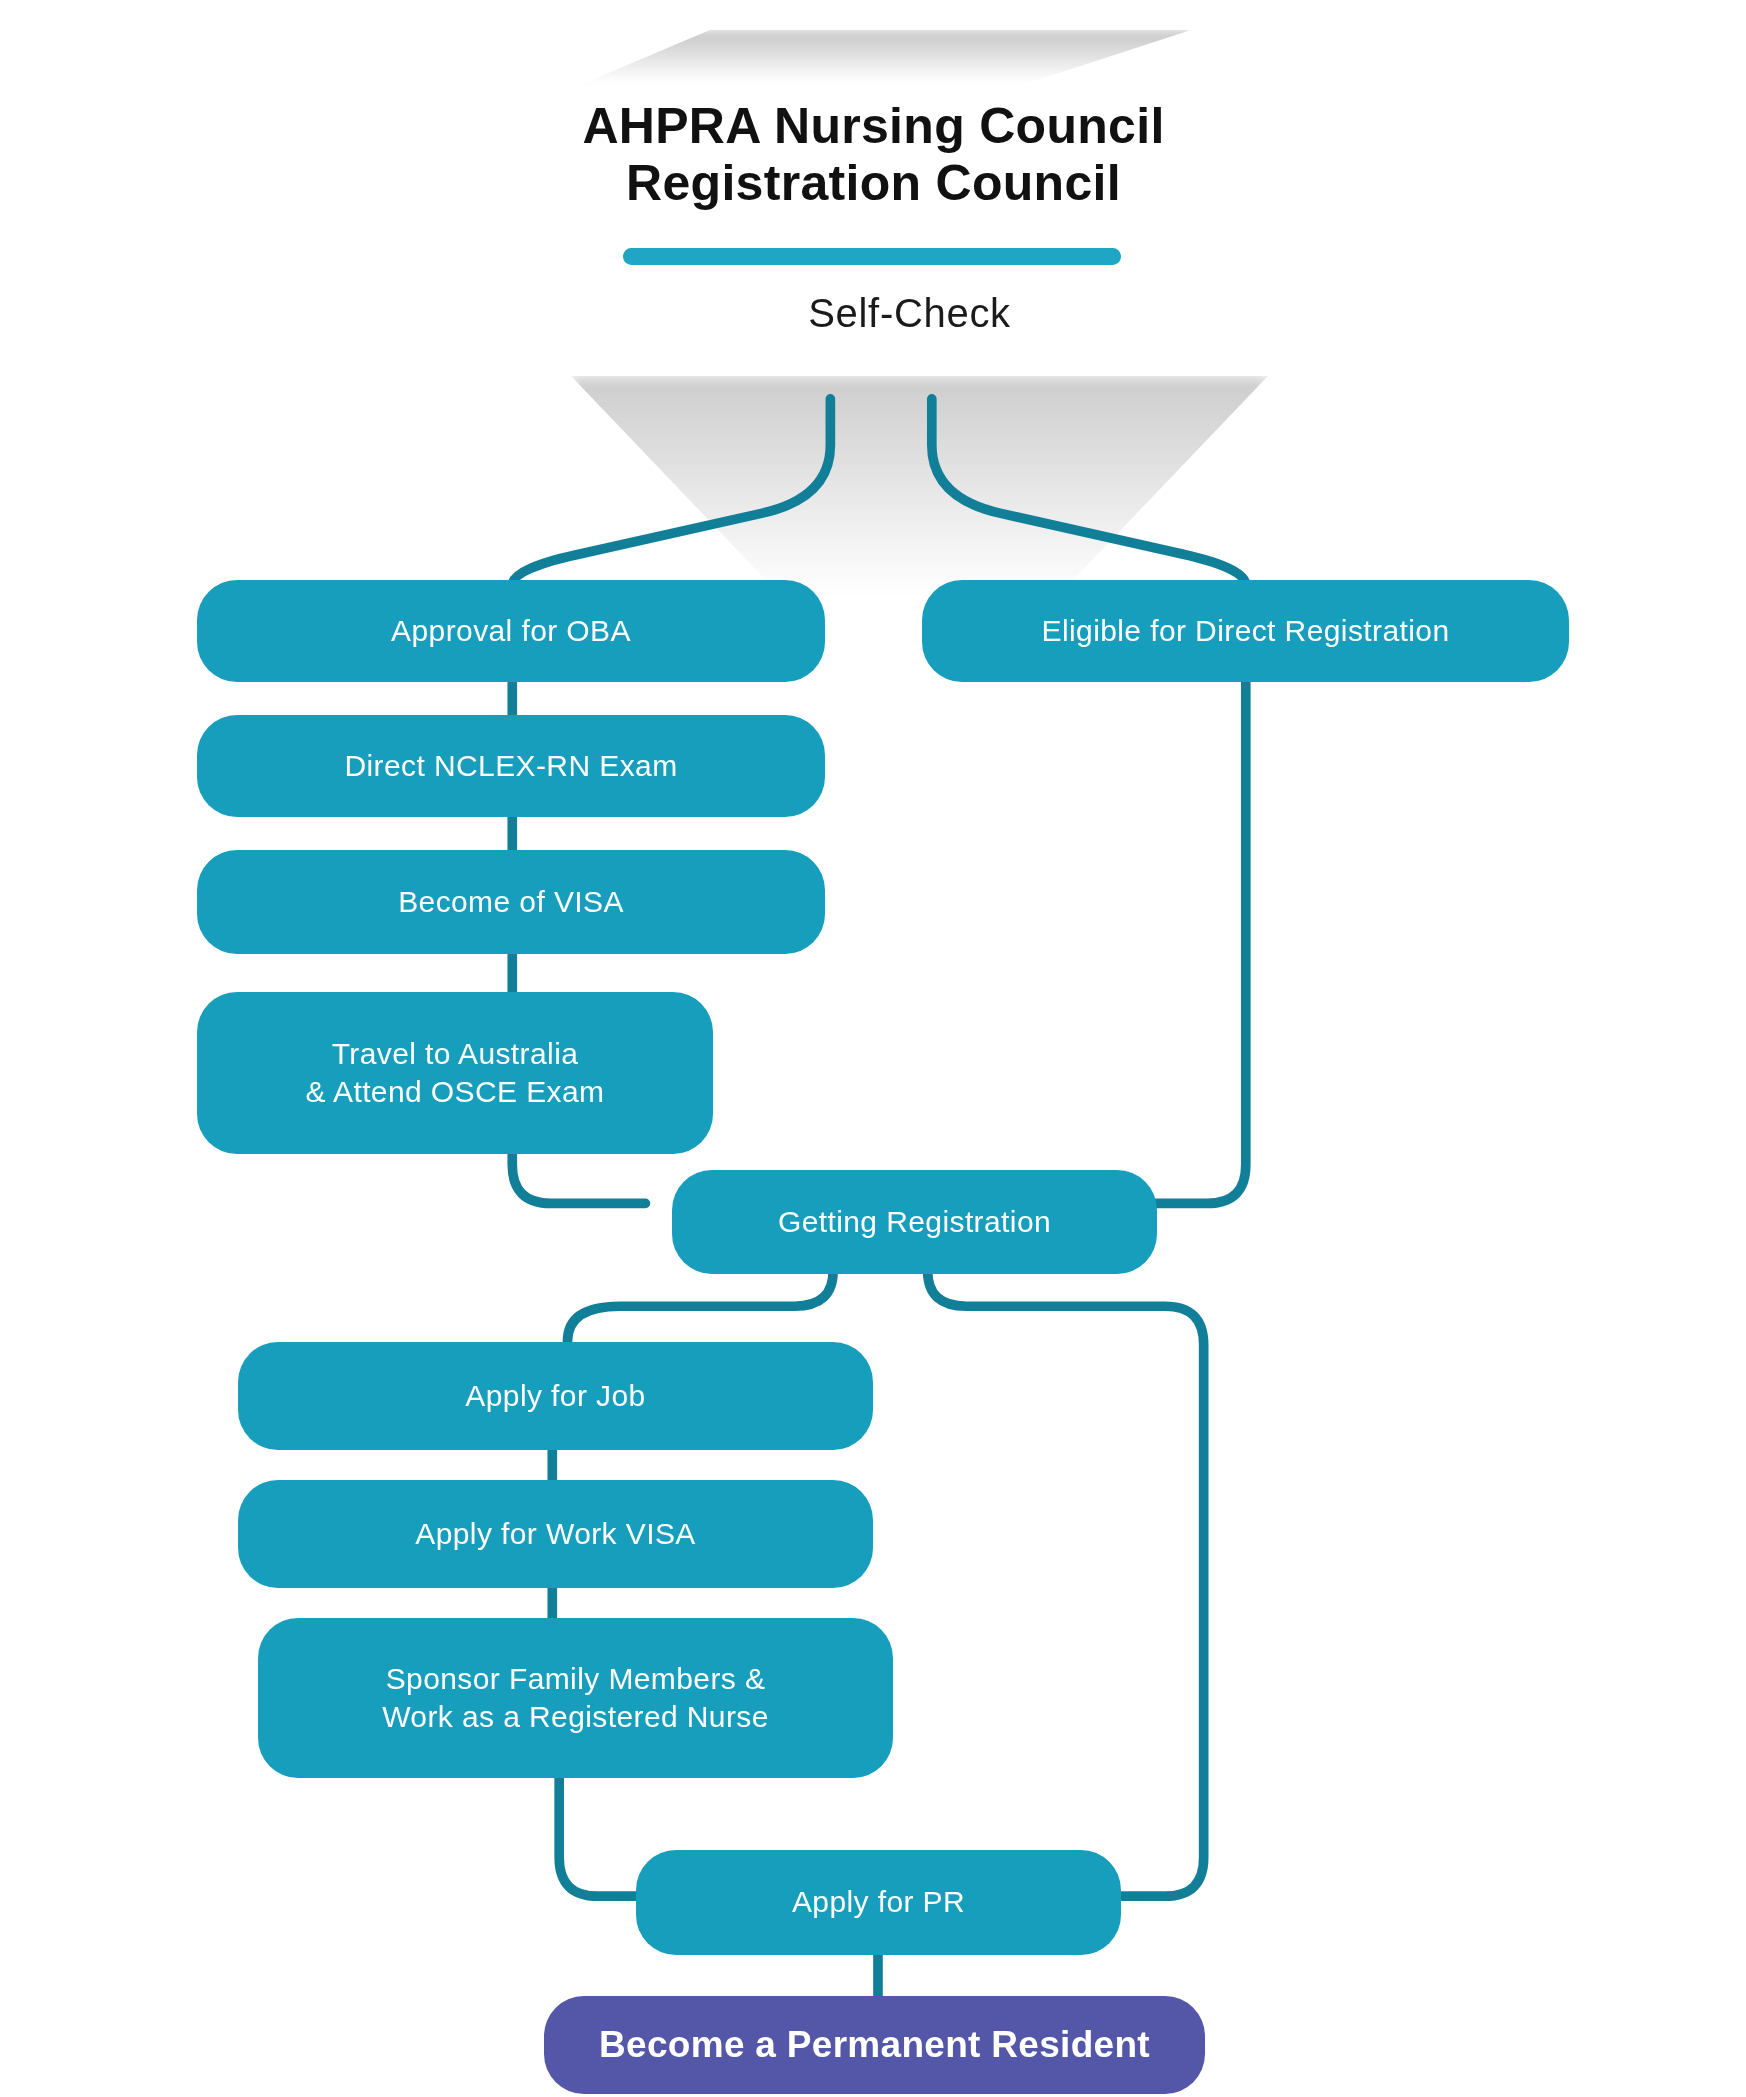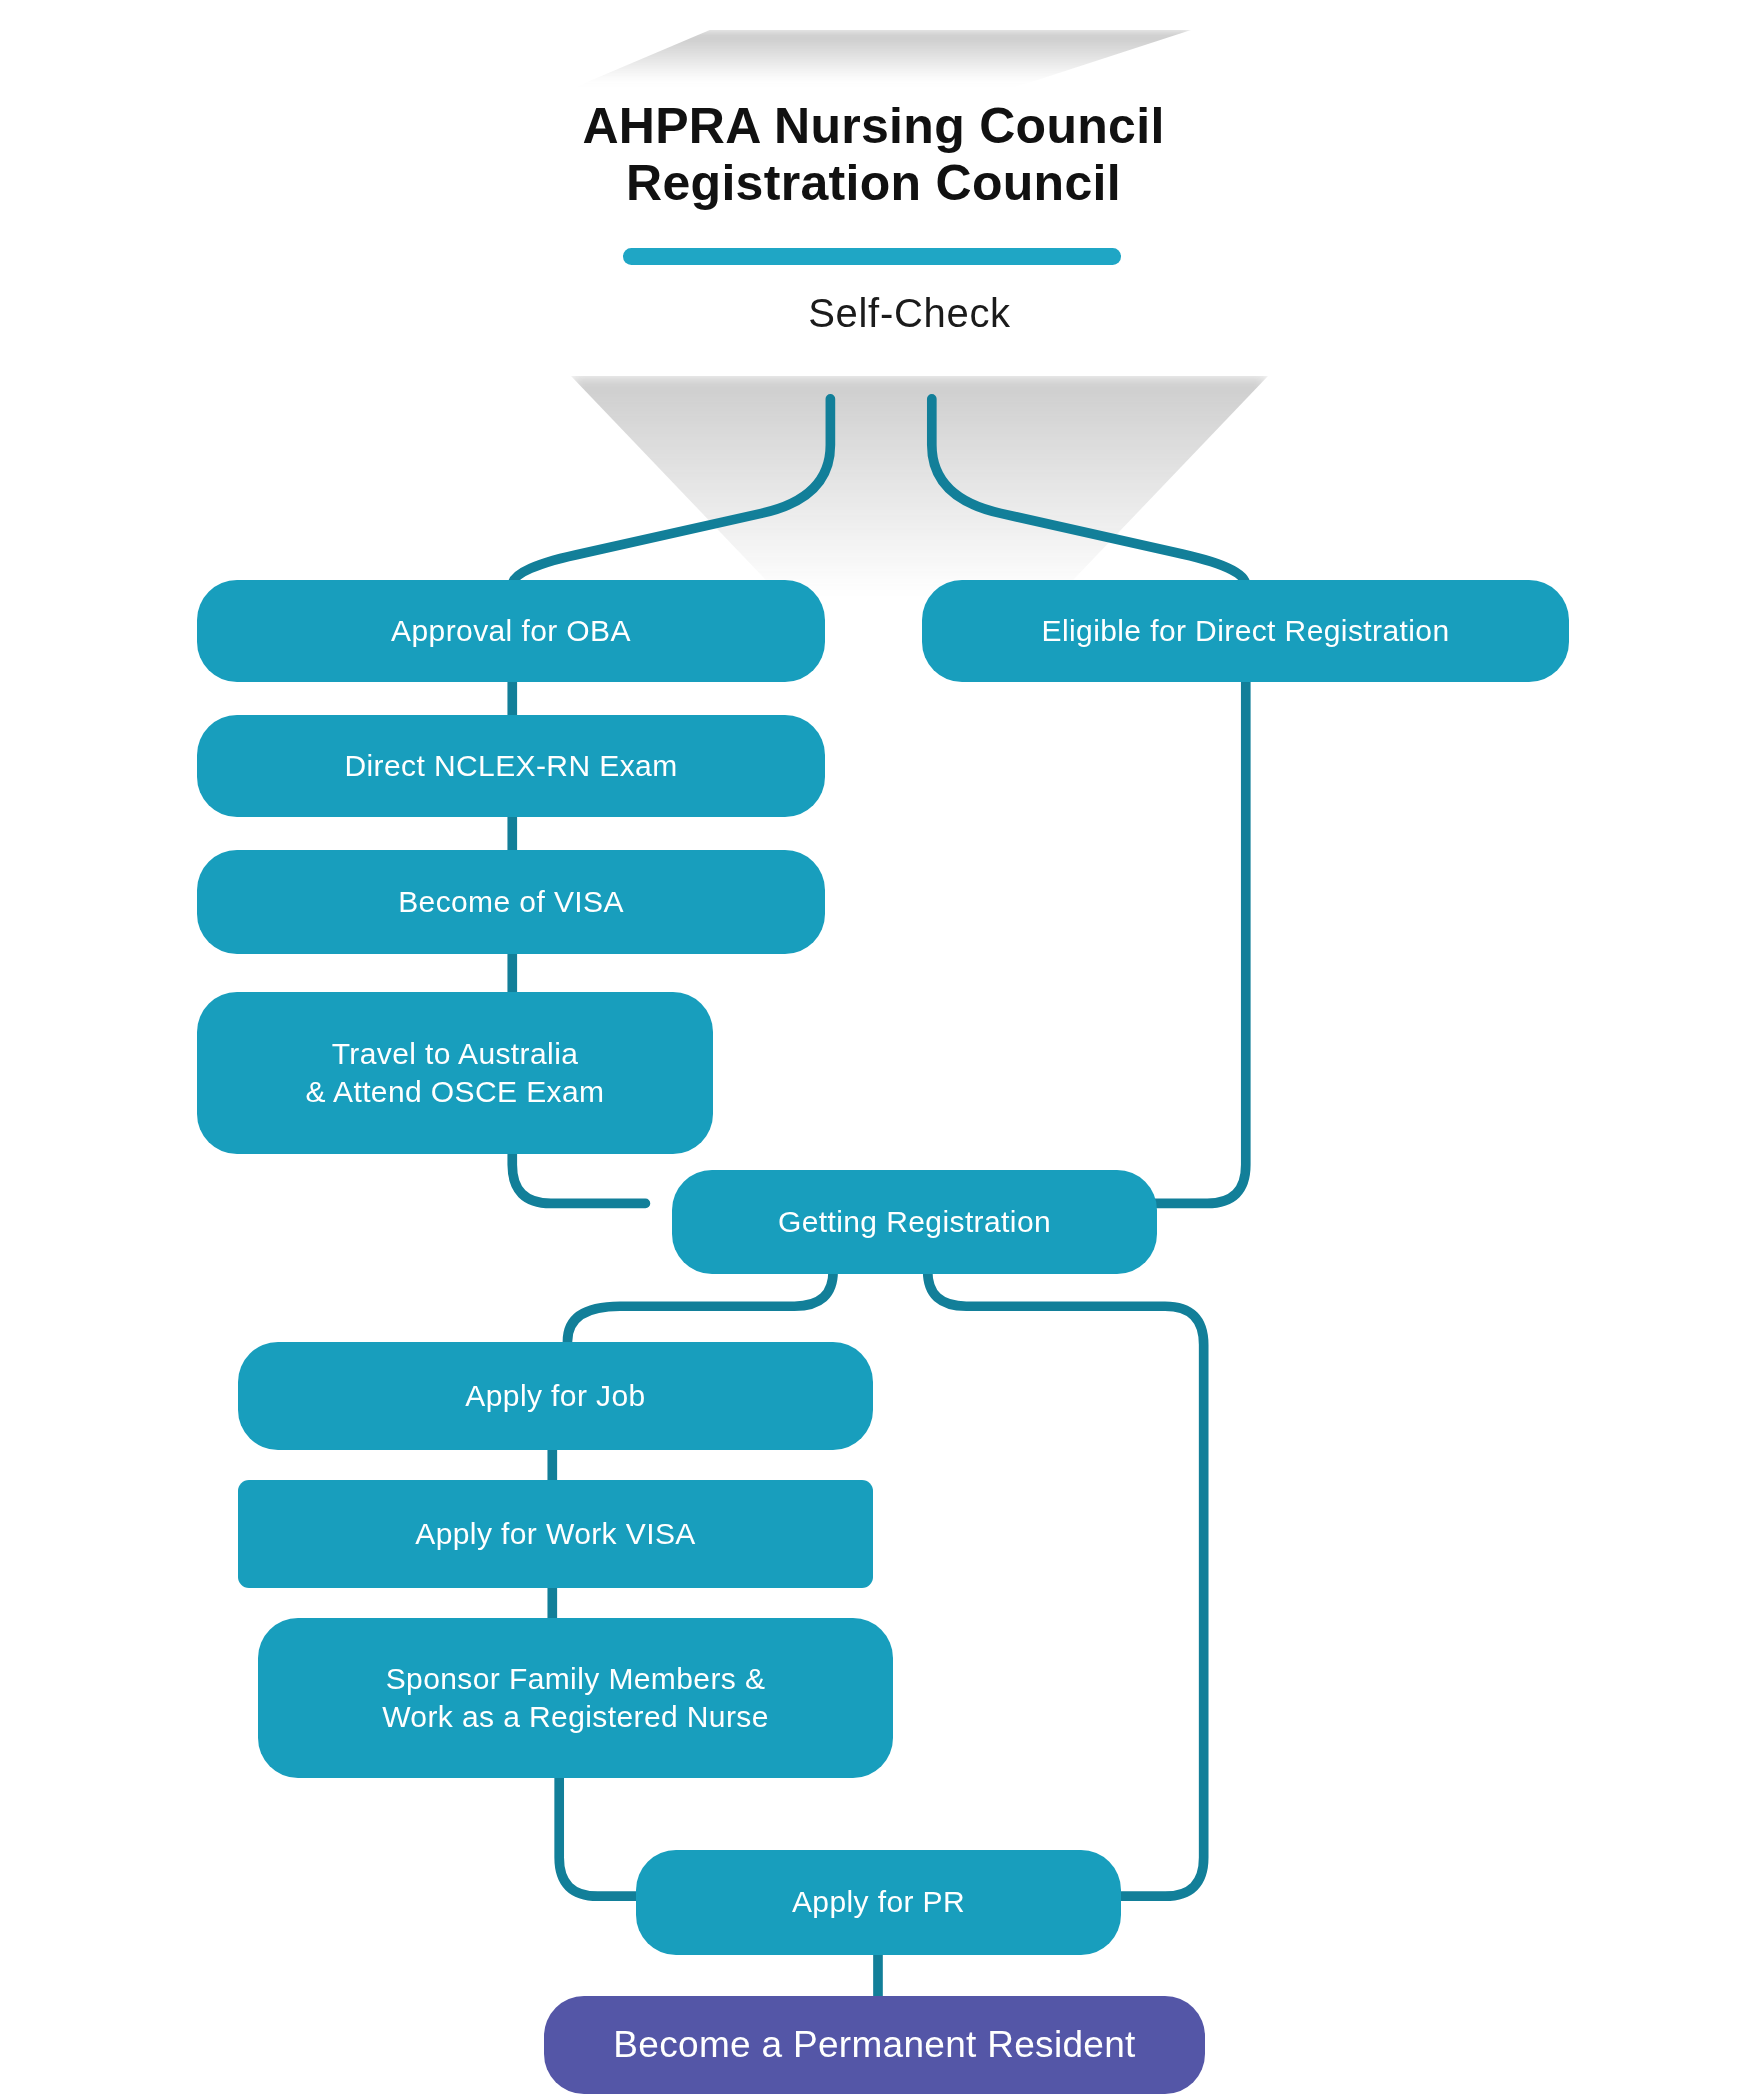--- a/index.html
+++ b/index.html
@@ -83,32 +83,32 @@
     color: #ffffff;
     border-radius: 40px;
     font-size: 30px;
     font-weight: 400;
     letter-spacing: 0.4px;
     line-height: 1.28;
   }
   .node--purple {
     background: var(--purple, #5456A7);
     font-size: 37px;
-    font-weight: 400;
+    font-weight: 700;
     letter-spacing: 0.3px;
   }
   
   #n-approval   { left: 197px;  top: 580px;  width: 628px; height: 102px; }
   #n-nclex      { left: 197px;  top: 715px; width: 628px; height: 102px; }
   #n-fillvisa   { left: 197px;  top: 850px; width: 628px; height: 104px; }
   #n-travel     { left: 197px;  top: 992px; width: 516px; height: 162px; }
   #n-eligible   { left: 922px; top: 580px;  width: 647px; height: 102px; }
   #n-gettingreg { left: 672px;  top: 1170px; width: 485px; height: 104px; }
   #n-applyjob   { left: 238px;  top: 1342px; width: 635px; height: 108px; }
-  #n-workvisa   { left: 238px;  top: 1480px; width: 635px; height: 108px; border-radius: 11px; }
+  #n-workvisa   { left: 238px;  top: 1480px; width: 635px; height: 108px; }
   #n-sponsor    { left: 238px;  top: 1618px; width: 635px; height: 160px; margin-left: 20px; }
   #n-applypr    { left: 636px;  top: 1850px; width: 485px; height: 105px; }
   #n-permres    { left: 544px;  top: 1996px; width: 661px; height: 98px; }
 </style>
 </head>
 <body>
 
 <div class="canvas">
 
   <div class="shadow-top"></div>

